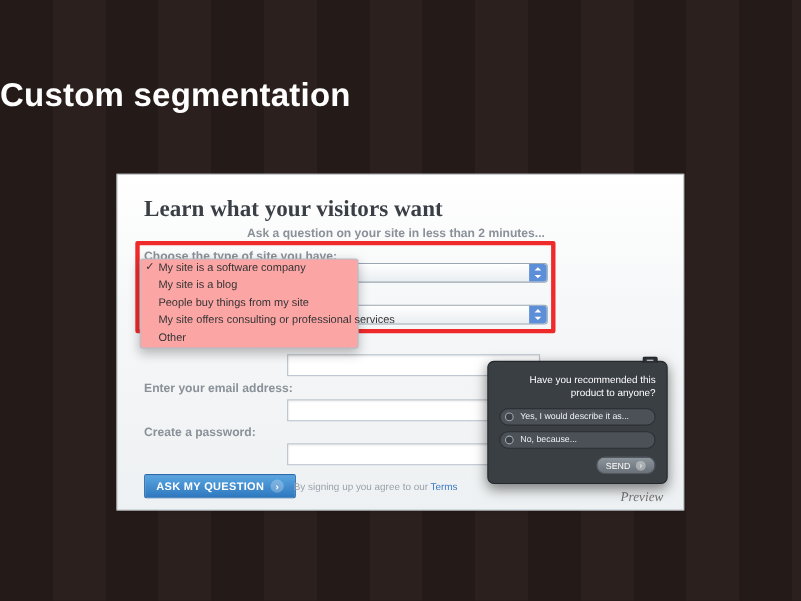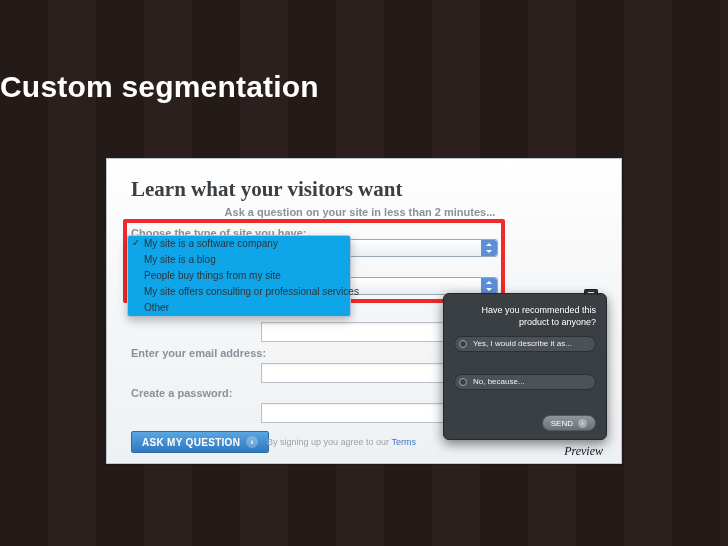--- a/index.html
+++ b/index.html
@@ -124,22 +124,22 @@
     border-right: 3px solid transparent;
   }
   .select .cap-arrows::before { top: 2px; border-bottom: 3px solid #fff; }
   .select .cap-arrows::after  { bottom: 2px; border-top: 3px solid #fff; }
 
   
   .dropdown {
     position: absolute;
     left: 20px;
     top: 76px;
-    width: 224px;
-    background: #0ea5e9;
+    width: 199px;
+    background: #fca5a5;
     border: 1px solid #b4bec8;
     border-radius: 3px;
     box-shadow: 0 4px 10px rgba(0,0,0,0.25);
     font-size: 10px;
     color: #333;
     z-index: 5;
   }
   .dropdown .opt {
     padding: 2px 6px 2px 16px;
     line-height: 12px;
@@ -208,21 +208,21 @@
     position: absolute;
     right: 14px;
     bottom: 4px;
     width: 164px;
   }
   .preview-label {
     text-align: right;
     font-style: italic;
     font-family: Georgia, serif;
     font-size: 12px;
-    color: #0f172a;
+    color: #737373;
     margin-top: 4px;
     padding-right: 4px;
   }
   .widget {
     width: 164px;
     background: #3a3f44;
     border: 1px solid #24282c;
     border-radius: 6px;
     box-shadow: 0 4px 12px rgba(0,0,0,0.5);
     color: #e9edf1;
@@ -257,21 +257,21 @@
     display: flex;
     align-items: center;
     gap: 6px;
     background: #4b5157;
     border: 1px solid #2c3034;
     border-radius: 9px;
     height: 16px;
     padding: 0 8px 0 4px;
     font-size: 8px;
     color: #eef2f5;
-    margin-bottom: 22px;
+    margin-bottom: 5px;
     cursor: pointer;
   }
   .widget .choice .dot {
     width: 8px; height: 8px;
     border: 1px solid #9aa6b2;
     border-radius: 50%;
     background: #3a3f44;
     flex: 0 0 auto;
   }
   .widget .send-row { text-align: right; margin-top: 4px; }

